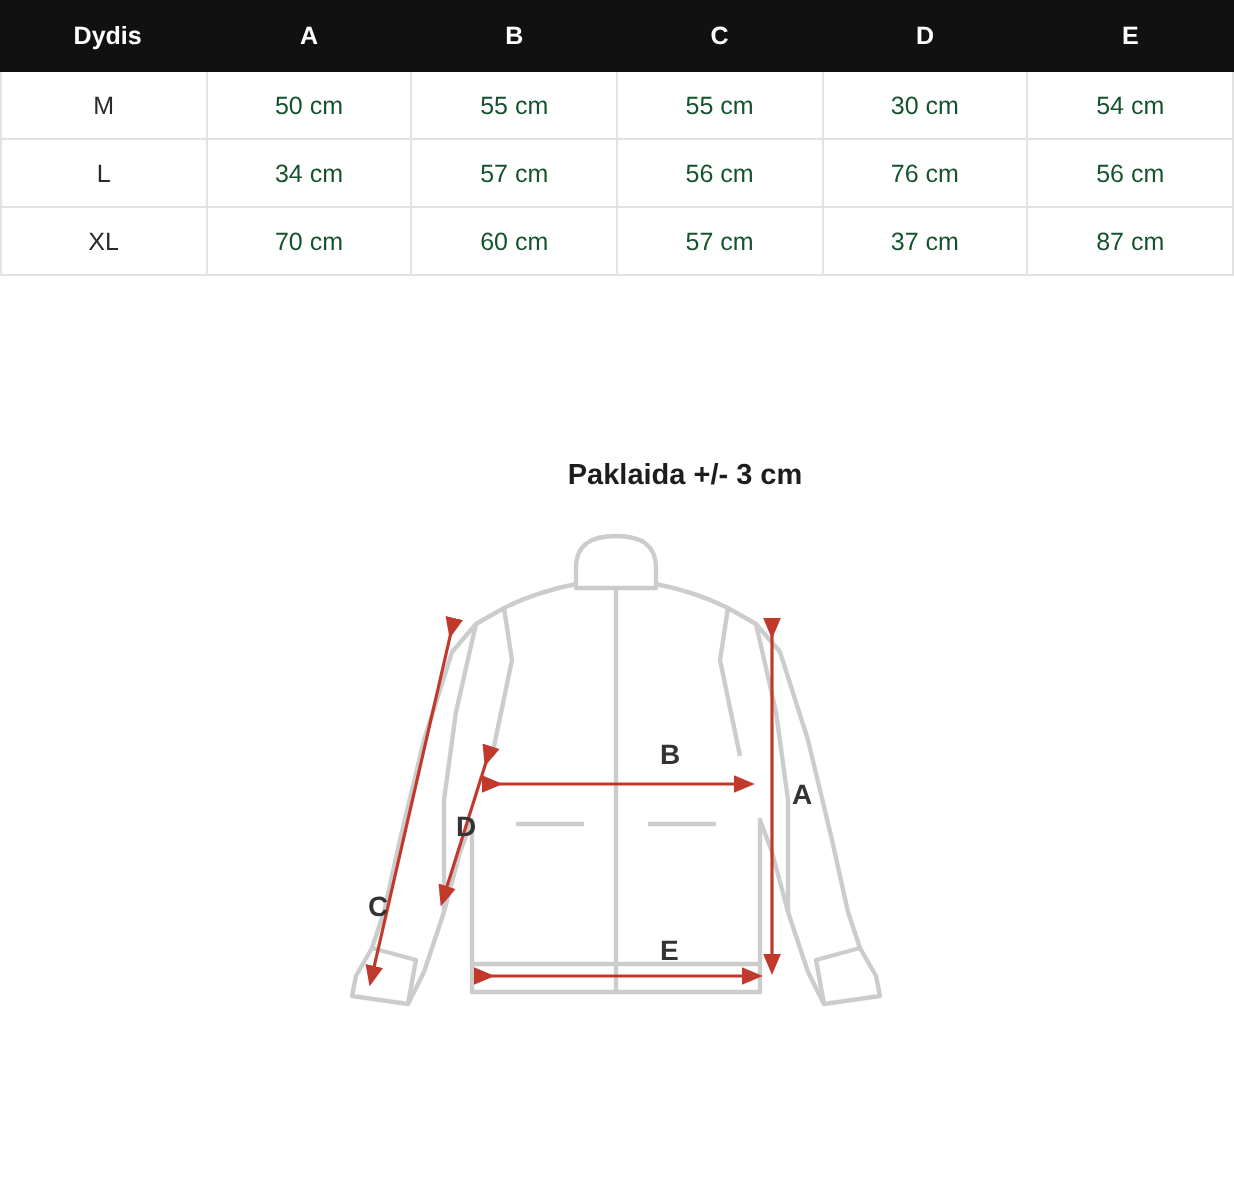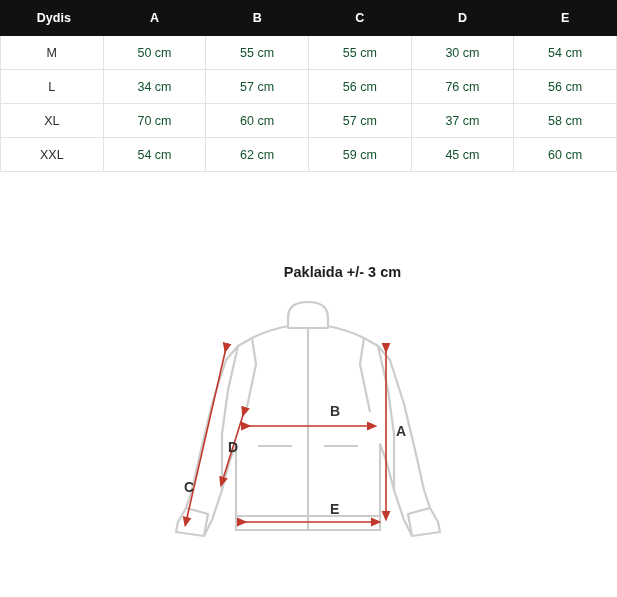--- a/index.html
+++ b/index.html
@@ -116,29 +116,21 @@
         <td>56 cm</td>
         <td>76 cm</td>
         <td>56 cm</td>
       </tr>
       <tr>
         <td class="first">XL</td>
         <td>70 cm</td>
         <td>60 cm</td>
         <td>57 cm</td>
         <td>37 cm</td>
-        <td>58 cm</td>
-      </tr>
-      <tr>
-        <td class="first">XXL</td>
-        <td>54 cm</td>
-        <td>62 cm</td>
-        <td>59 cm</td>
-        <td>45 cm</td>
-        <td>60 cm</td>
+        <td>87 cm</td>
       </tr>
     </tbody>
   </table>
 
   <div class="diagram">
 
     <div class="diagram-title">Paklaida +/- 3 cm</div>
 
     <svg class="jacket-svg" width="617" height="270" viewBox="0 0 617 270">
       <defs>

